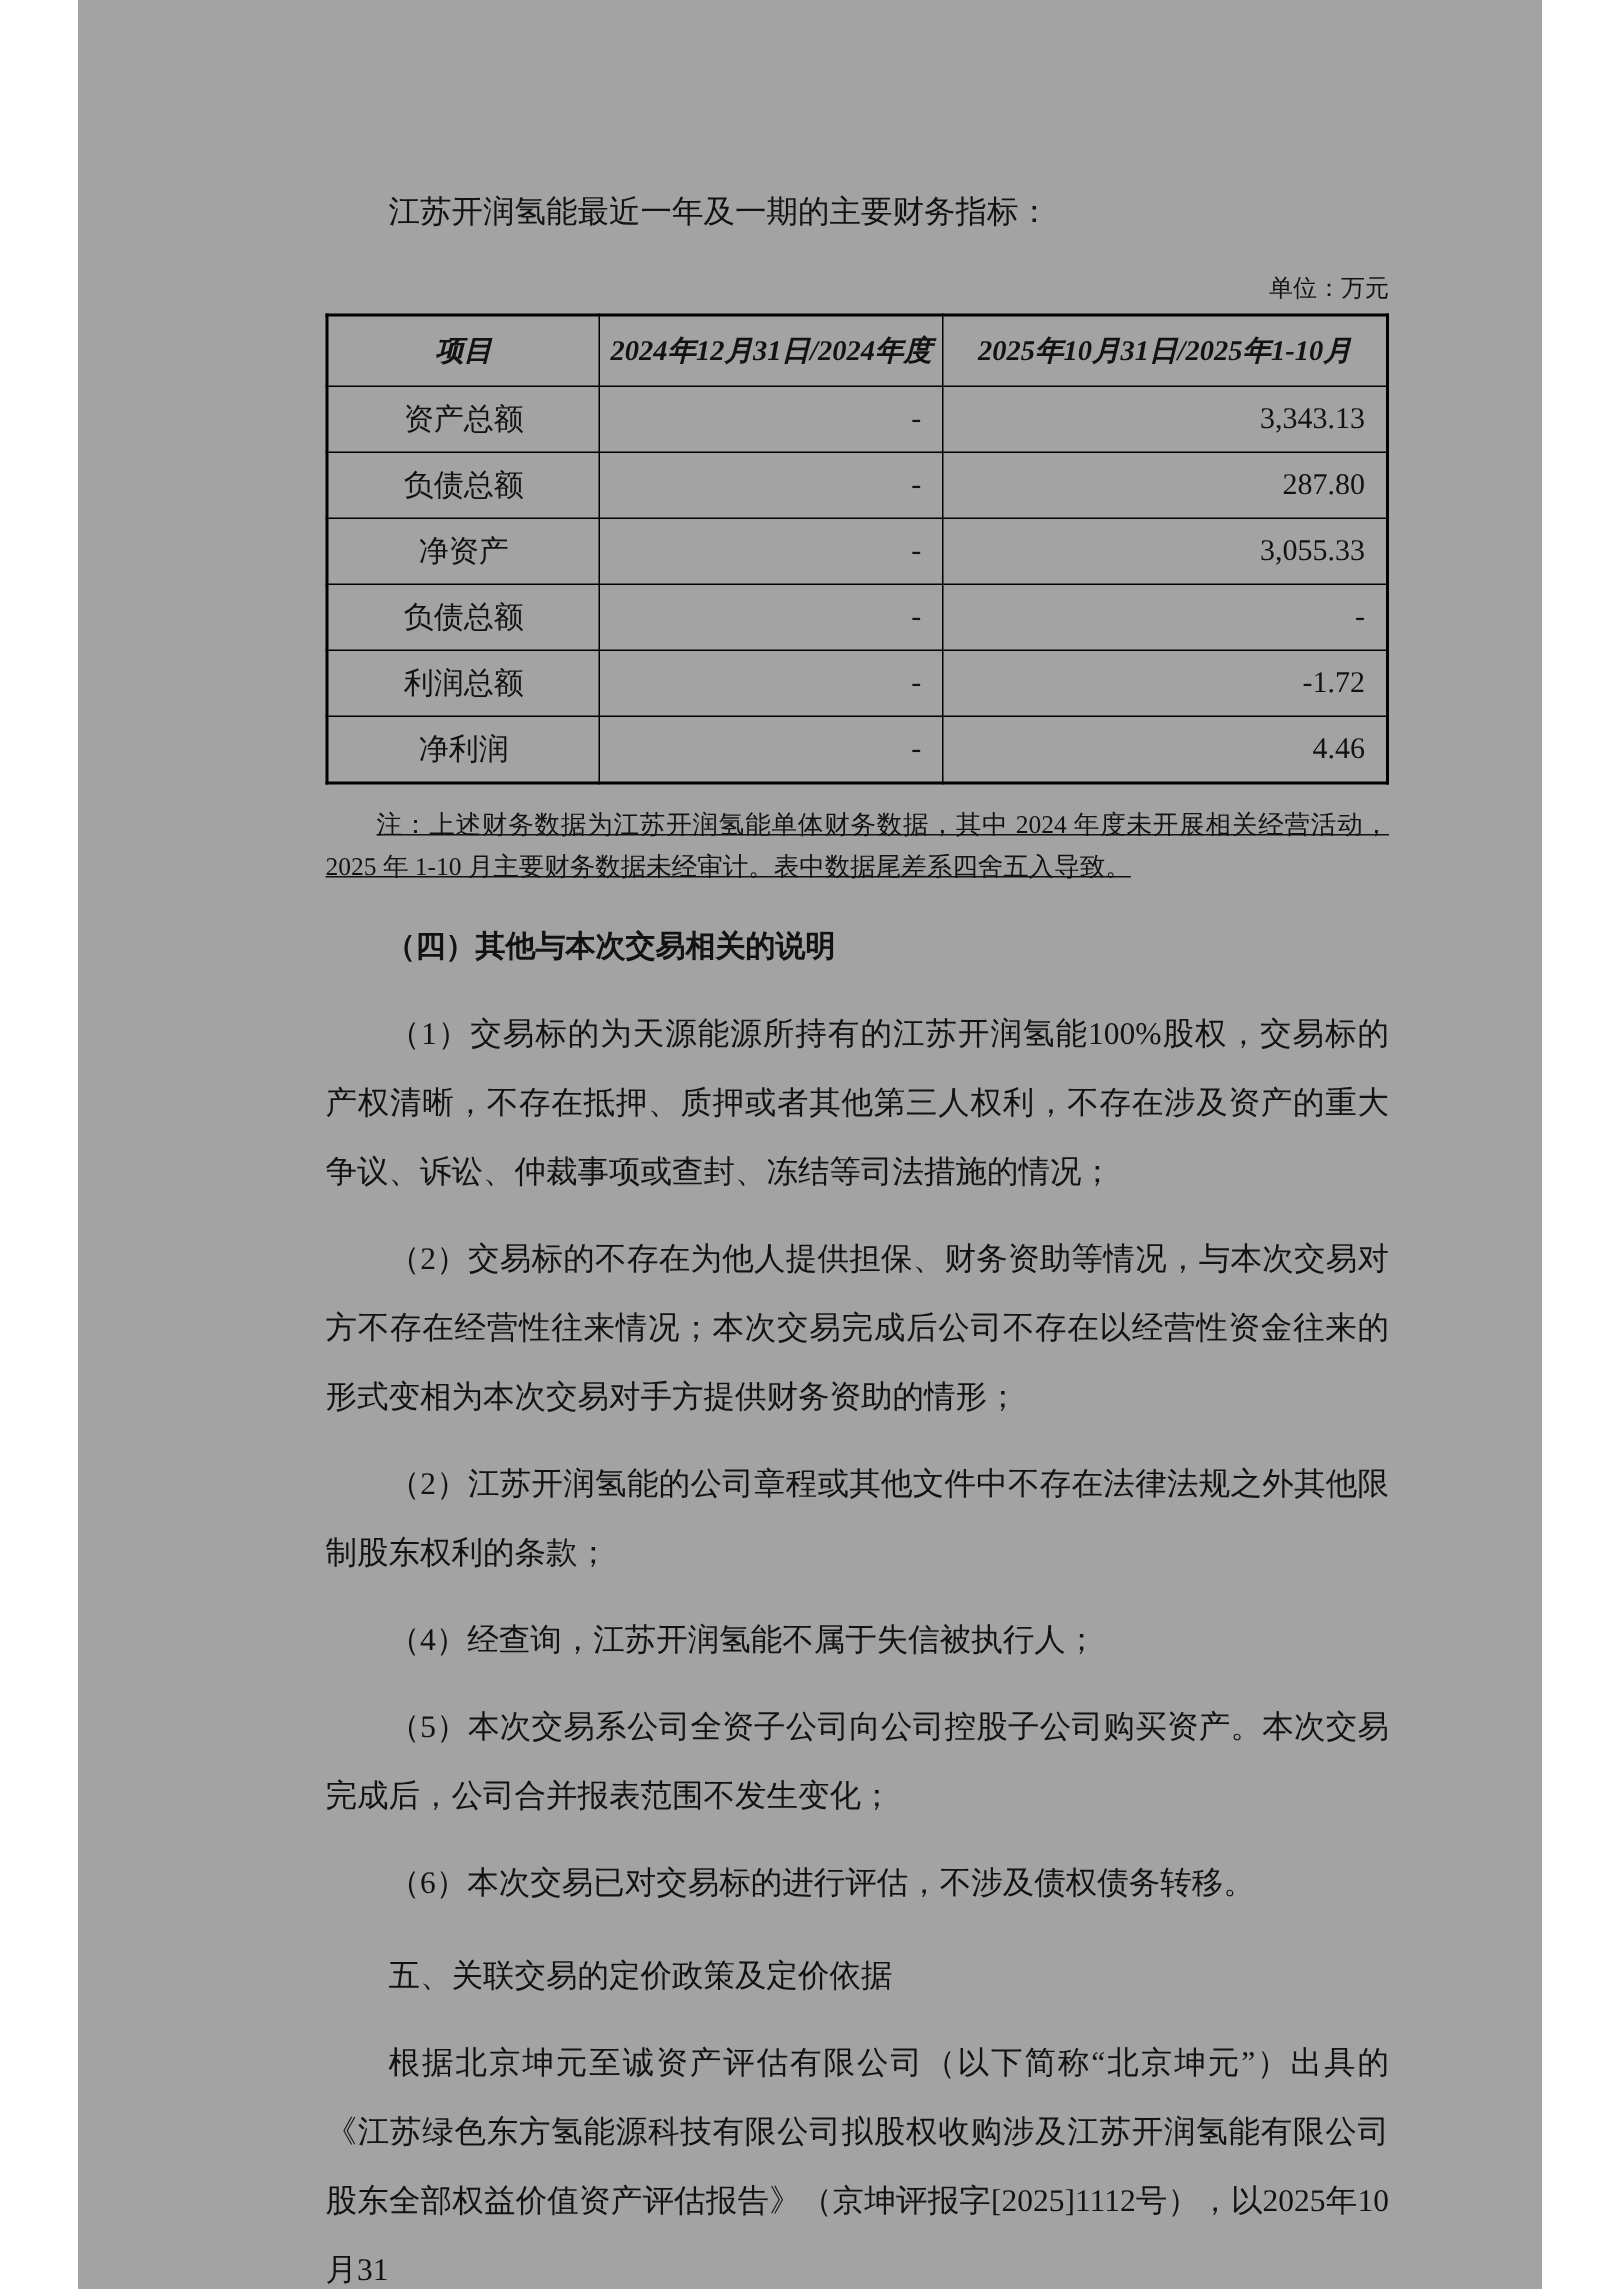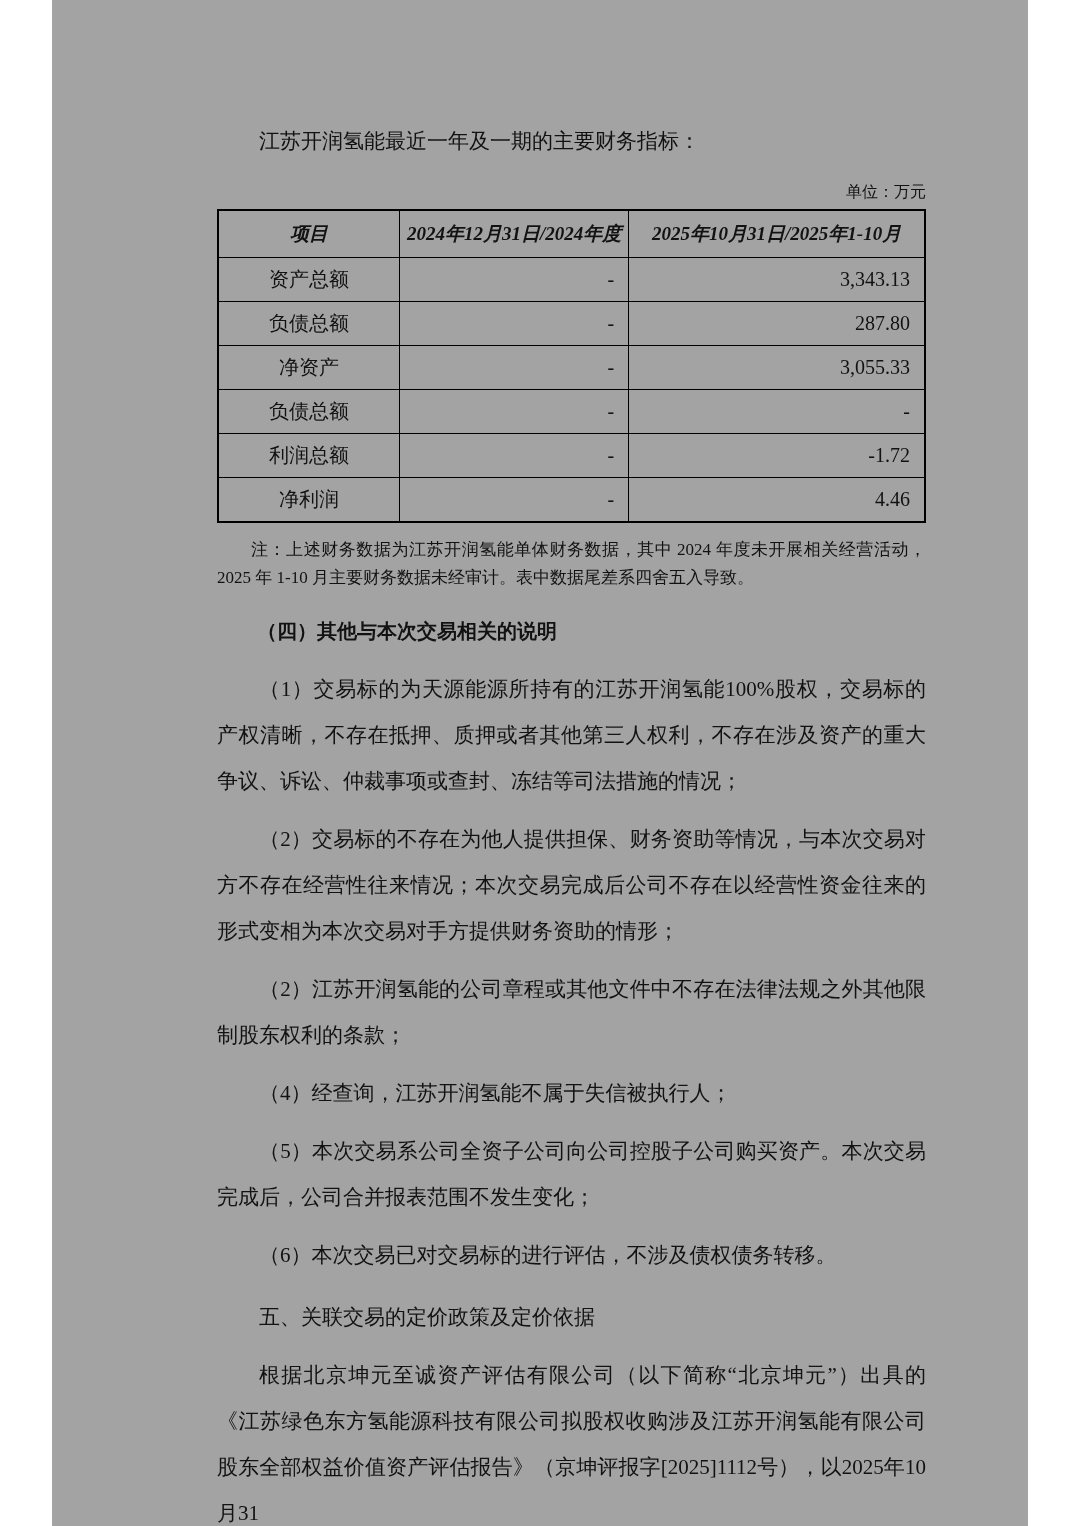--- a/index.html
+++ b/index.html
@@ -50,20 +50,21 @@
     padding: 8px 12px;
   }
   table.fin td.row-label { text-align: center; padding-left: 12px; }
   table.fin td.cell-value { text-align: right; padding-right: 14px; }
   .note {
     font-size: 17px;
     line-height: 28px;
     text-align: justify;
     text-indent: 2em;
     margin-top: 13px;
+    text-decoration: underline;
   }
   .heading4 {
     font-size: 20px;
     line-height: 46px;
     text-indent: 2em;
     font-weight: bold;
     margin-top: 16px;
   }
   .para {
     font-size: 21px;

